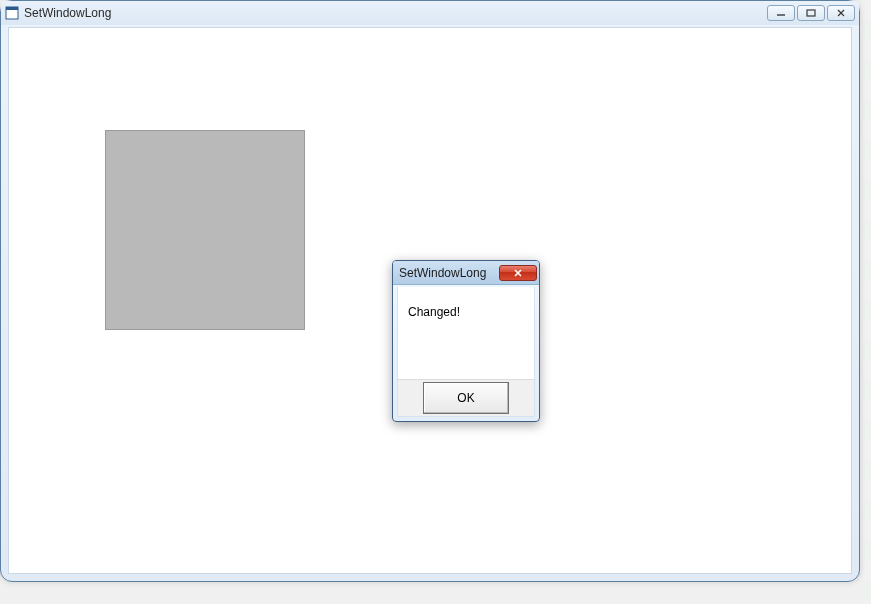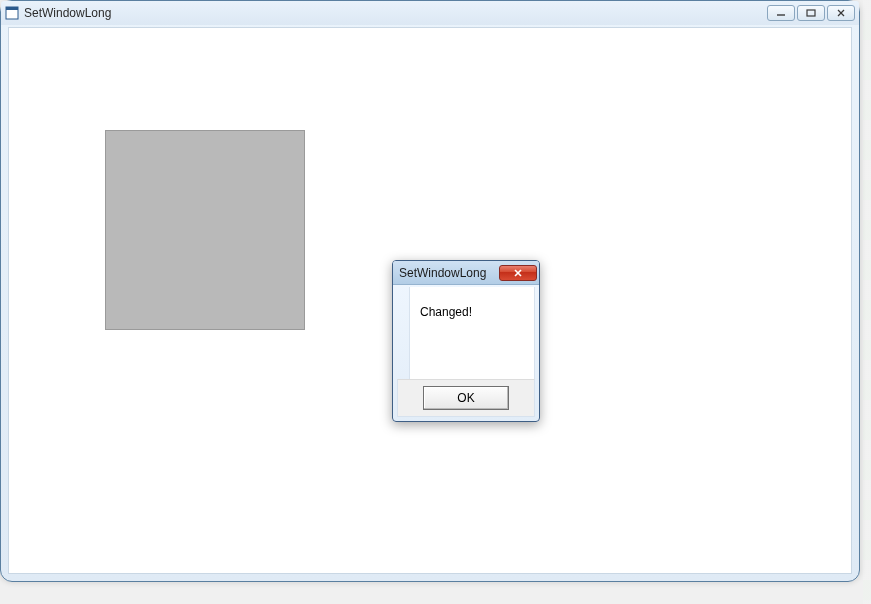--- a/index.html
+++ b/index.html
@@ -123,38 +123,37 @@
       left: 4px;
       right: 4px;
       top: 26px;
       bottom: 42px;
       background: #ffffff;
       border-left: 1px solid #d7e2ee;
       border-right: 1px solid #d7e2ee;
       padding: 18px 10px 0 10px;
       font-size: 12px;
       color: #000;
-      margin-left: 12px;
     }
     .msgbox-footer {
       position: absolute;
       left: 4px;
       right: 4px;
       bottom: 4px;
       height: 38px;
       background: #f0f0f0;
       border: 1px solid #d7e2ee;
       border-top: 1px solid #dcdcdc;
       display: flex;
       align-items: center;
       justify-content: center;
     }
     .ok-button {
       width: 86px;
-      height: 24px;
+      height: 32px;
       background: linear-gradient(#fdfdfd, #e8e8e8);
       border: 1px solid #707070;
       box-shadow: inset -1px -1px 0 #b9b9b9, inset 1px 1px 0 #fff;
       font-size: 12px;
       font-family: inherit;
       cursor: default;
       display: flex;
       align-items: center;
       justify-content: center;
     }

